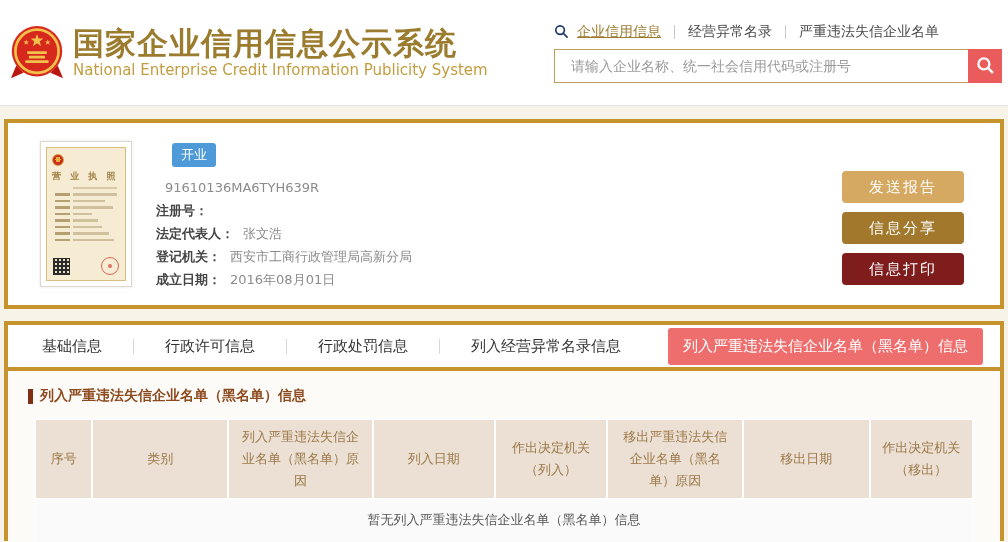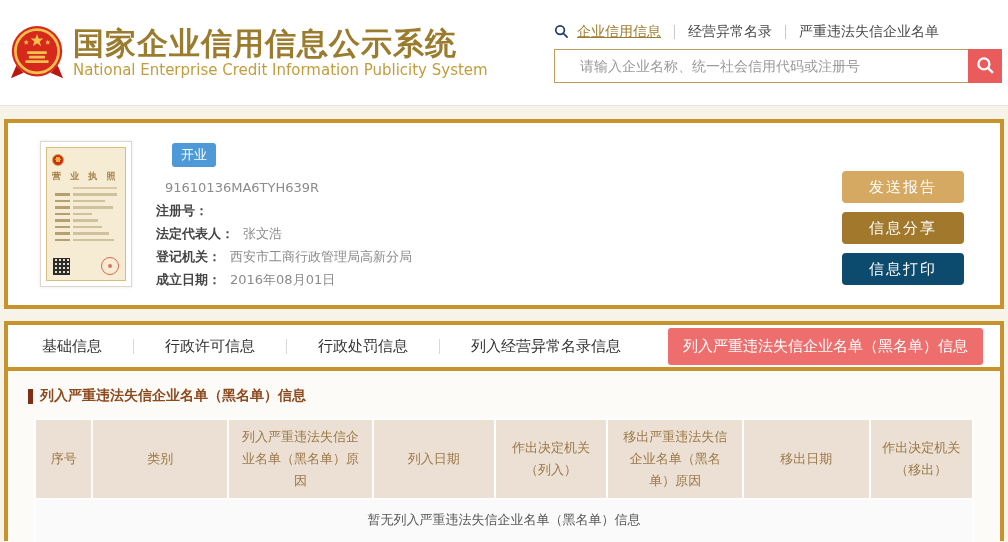--- a/index.html
+++ b/index.html
@@ -15,21 +15,21 @@
   .brand-subtitle { font-size:15px; color:#c29d3f; margin-top:0; }
 
   .header-right { width:448px; flex:none; }
   .nav-row { display:flex; align-items:center; font-size:14px; color:#4a4a4a; margin-bottom:8px; }
   .nav-row .mag { margin-right:8px; display:flex; }
   .nav-link { color:#4a4a4a; text-decoration:none; cursor:pointer; }
   .nav-link.primary { color:#9b7c2e; text-decoration:underline; }
   .nav-sep { border-left:1px solid #c9c9c9; height:14px; margin:0 13px; }
   .search-row { display:flex; }
   .search-input { flex:1; height:34px; border:1px solid #bd9c5e; border-right:none;
-    padding:0 25px; font-size:14px; color:#333; outline:none; background:#fff;
+    padding:0 16px; font-size:14px; color:#333; outline:none; background:#fff;
     font-family:"DejaVu Sans","Liberation Sans",sans-serif; }
   .search-input::placeholder { color:#9a9a9a; }
   .search-btn { width:34px; height:34px; background:#ea5c5c; border:none; cursor:pointer;
     display:flex; align-items:center; justify-content:center; flex:none; }
 
   
   .card { margin:0 4px; border:4px solid #c6932c; background:#fff; }
   .card1 { margin-top:13px; height:190px; display:flex; padding:18px 36px 0 32px; }
 
   
@@ -69,21 +69,21 @@
   .status-badge { margin-left:16px; background:#4e9ad8; color:#fff; font-size:13px;
     padding:3px 9px; border-radius:3px; flex:none; }
   .field-row { font-size:13px; line-height:23px; display:flex; }
   .field-label { font-weight:bold; color:#454545; flex:none; }
   .field-value { color:#8b8b8b; margin-left:9px; }
 
   
   .actions { width:122px; flex:none; display:flex; flex-direction:column; gap:9px; margin-top:30px; }
   .action-btn { height:32px; border:none; border-radius:4px; color:#fff; font-size:15px;
     cursor:pointer; font-family:inherit; letter-spacing:2px; }
-  .abtn-0 { background:#d5a962; } .abtn-1 { background:#a1782c; } .abtn-2 { background:#0c4a6e; }
+  .abtn-0 { background:#d5a962; } .abtn-1 { background:#a1782c; } .abtn-2 { background:#7f1d1d; }
 
   
   .card2 { margin-top:12px; height:220px; display:flex; flex-direction:column; }
   .tabbar { height:46px; flex:none; display:flex; align-items:center; padding:0 0 0 34px;
     background:#fff; border-bottom:4px solid #c6932c; }
   .tab { font-size:15px; color:#333; cursor:pointer; white-space:nowrap; }
   .tab-sep { border-left:1px solid #d8d8d8; height:15px; margin:0 31px; }
   .tab.active { margin-left:auto; margin-right:17px; background:#ee6e6e; color:#fff;
     padding:9px 15px; border-radius:3px; }
 

